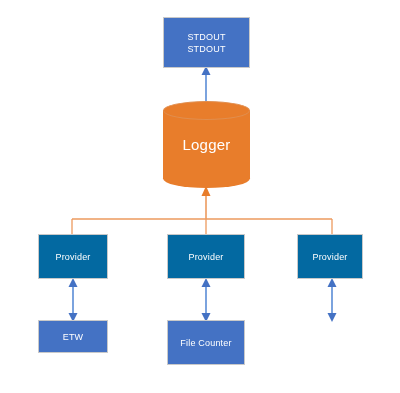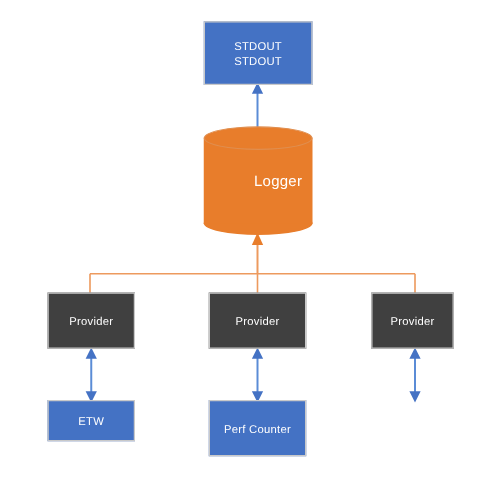--- a/index.html
+++ b/index.html
@@ -31,21 +31,21 @@
     text-align: center;
     color: #ffffff;
     font-size: 9px;
     line-height: 12px;
     letter-spacing: 0.2px;
   }
   .box {
     border: 1px solid #c9c9c9;
   }
   .box-blue { background: #4472c4; }
-  .box-orange { background: #404040; }
+  .box-orange { background: #0369a1; }
 
   
   #node-stdout {
     left: 163px;
     top: 17px;
     width: 87px;
     height: 51px;
   }
   #node-stdout .label-lines {
     display: block;
@@ -89,29 +89,29 @@
     top: 0;
     width: 100%;
     height: 19px;
     border-radius: 50%;
     border: 1px solid #e08e4f;
     box-sizing: border-box;
     background: #e87d2b;
   }
   .cyl-label {
     position: absolute;
-    left: 16px;
+    left: 0;
     top: 0;
     width: 100%;
     height: 100%;
     display: flex;
     align-items: center;
     justify-content: center;
     color: #ffffff;
-    font-size: 12px;
+    font-size: 15px;
   }
 
   
   #node-provider-1 { left: 38px;  top: 234px; width: 70px; height: 45px; }
   #node-provider-2 { left: 167px; top: 234px; width: 78px; height: 45px; }
   #node-provider-3 { left: 297px; top: 234px; width: 66px; height: 45px; }
 
   
   #node-etw          { left: 38px;  top: 320px; width: 70px; height: 33px; }
   #node-perf-counter { left: 167px; top: 320px; width: 78px; height: 45px; }
@@ -201,17 +201,17 @@
 
   <div id="node-provider-3" class="node box box-orange">
     <span>Provider</span>
   </div>
 
   <div id="node-etw" class="node box box-blue">
     <span>ETW</span>
   </div>
 
   <div id="node-perf-counter" class="node box box-blue">
-    <span>Perf Counter</span>
+    <span>File Counter</span>
   </div>
 
 
 </div>
 
 </body></html>

